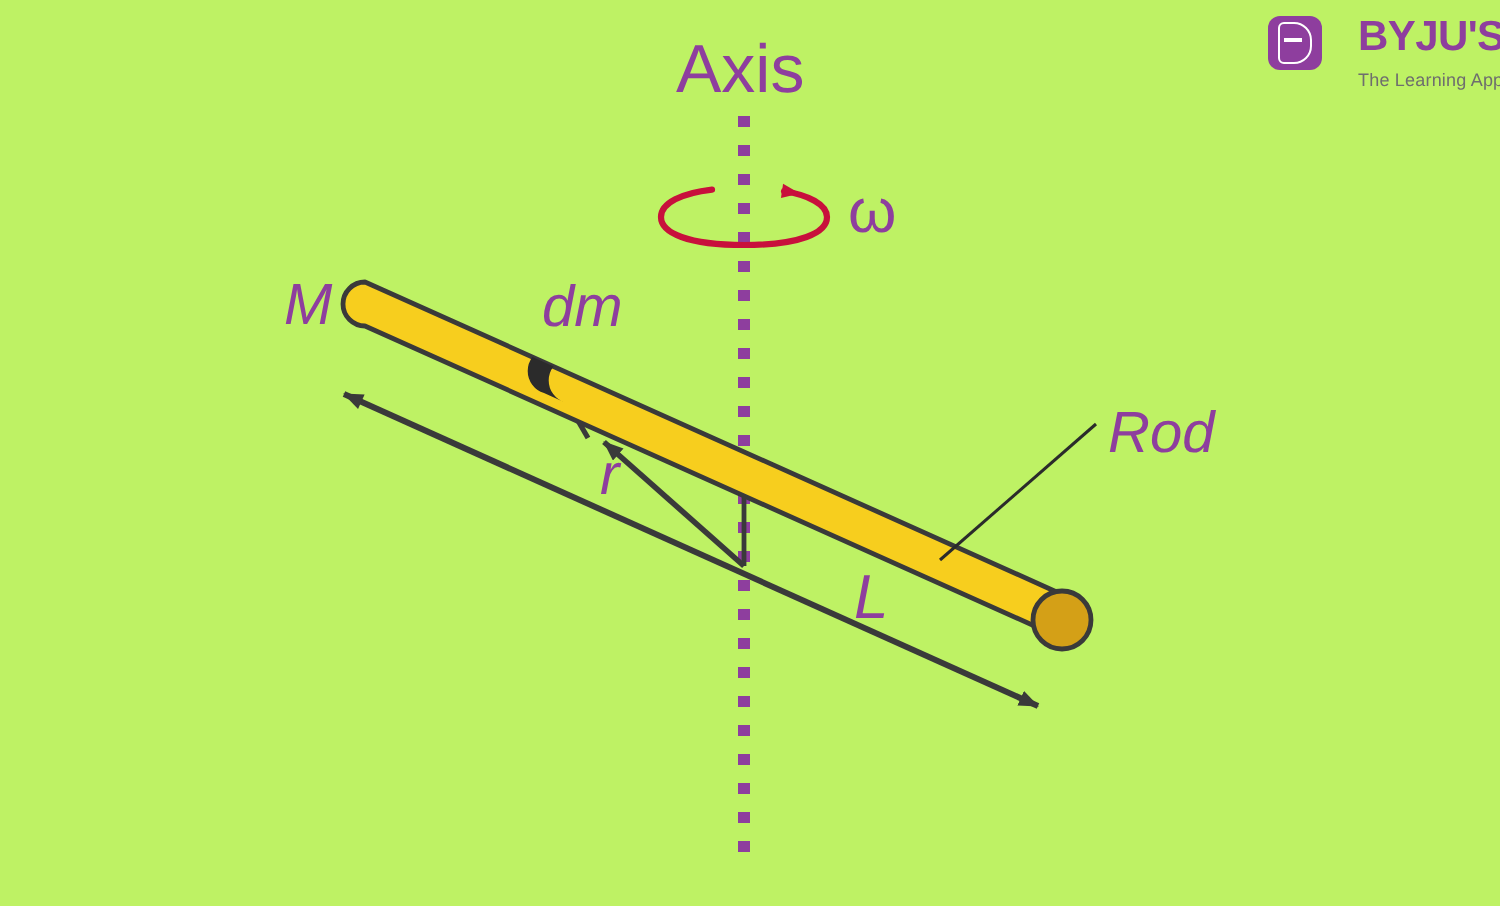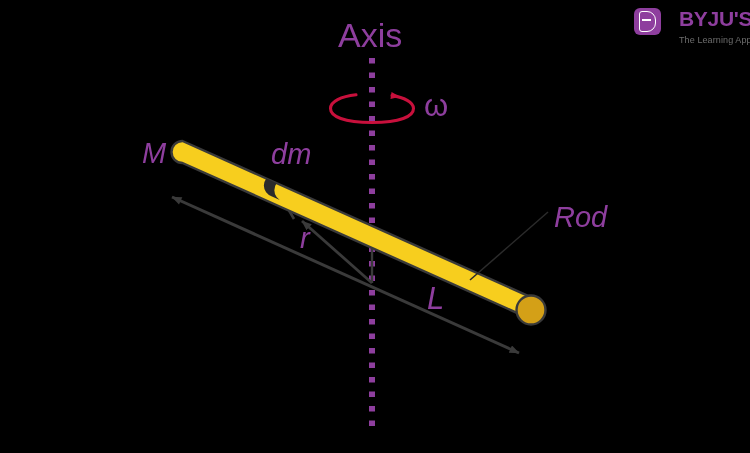--- a/index.html
+++ b/index.html
@@ -7,21 +7,21 @@
     padding: 0;
     background: #ffffff;
   }
   body {
     font-family: "Liberation Sans", sans-serif;
   }
   #stage {
     position: relative;
     width: 750px;
     height: 453px;
-    background: #000000;
+    background: #bef264;
     overflow: hidden;
   }
   #diagram-svg {
     position: absolute;
     left: 0;
     top: 0;
     width: 750px;
     height: 453px;
   }
   .lbl {

